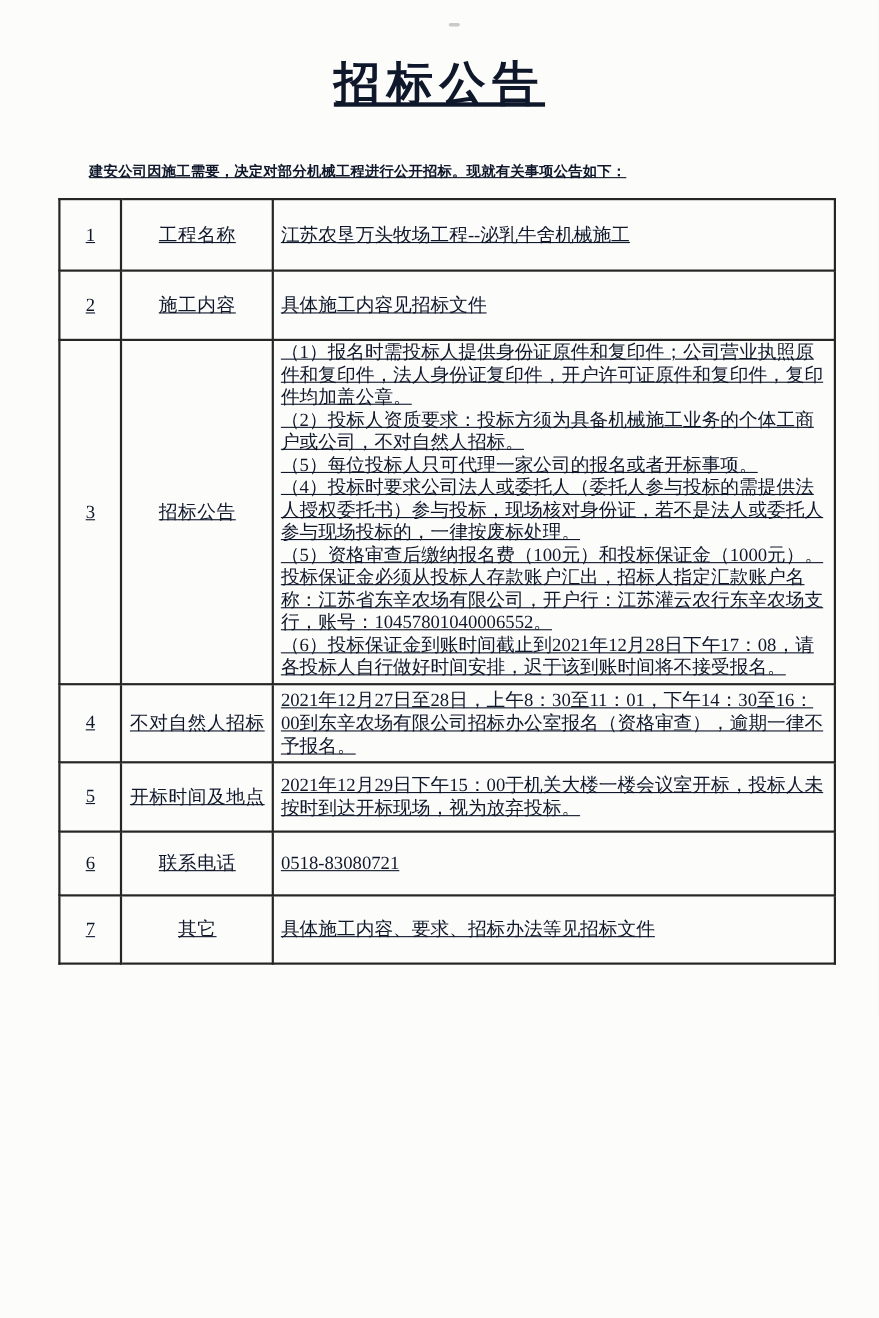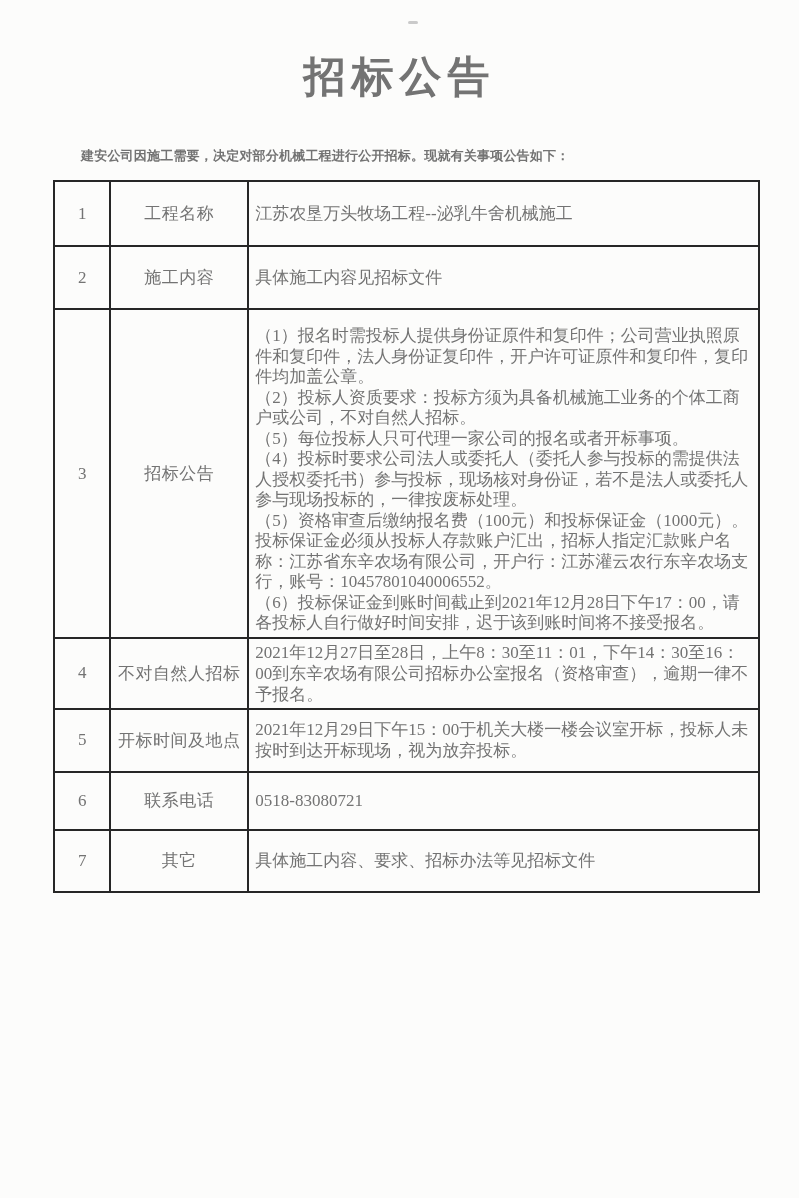--- a/index.html
+++ b/index.html
@@ -6,24 +6,25 @@
     margin: 0;
     padding: 0;
     background: #e8e8e8;
   }
   .page {
     position: relative;
     width: 799px;
     height: 1198px;
     margin: 0 auto;
     background: #fcfcfb;
-    color: #737373;
+    color: #0f172a;
     font-family: "Liberation Serif", "DejaVu Serif", serif;
     overflow: hidden;
     box-sizing: border-box;
+    text-decoration: underline;
   }
   .speck {
     position: absolute;
     left: 408px;
     top: 21px;
     width: 10px;
     height: 3px;
     background: #b5b5b5;
     border-radius: 2px;
     opacity: 0.7;
@@ -74,21 +75,21 @@
   }
   tr.r1 { height: 65px; }
   tr.r2 { height: 63px; }
   tr.r3 { height: 309px; }
   tr.r4 { height: 64px; }
   tr.r5 { height: 63px; }
   tr.r6 { height: 58px; }
   tr.r7 { height: 62px; }
   tr.r3 td.content {
     vertical-align: top;
-    padding-top: 16px;
+    padding-top: 0;
     line-height: 20.5px;
   }
   tr.r3 td.content p {
     margin: 0;
   }
   .footer {
     margin: 18px 51px 0 0;
     text-align: right;
     font-size: 17.5px;
     font-weight: 700;
@@ -120,21 +121,21 @@
       </tr>
       <tr class="r3">
         <td class="num">3</td>
         <td class="label">招标公告</td>
         <td class="content">
           <p>（1）报名时需投标人提供身份证原件和复印件；公司营业执照原件和复印件，法人身份证复印件，开户许可证原件和复印件，复印件均加盖公章。</p>
           <p>（2）投标人资质要求：投标方须为具备机械施工业务的个体工商户或公司，不对自然人招标。</p>
           <p>（5）每位投标人只可代理一家公司的报名或者开标事项。</p>
           <p>（4）投标时要求公司法人或委托人（委托人参与投标的需提供法人授权委托书）参与投标，现场核对身份证，若不是法人或委托人参与现场投标的，一律按废标处理。</p>
           <p>（5）资格审查后缴纳报名费（100元）和投标保证金（1000元）。投标保证金必须从投标人存款账户汇出，招标人指定汇款账户名称：江苏省东辛农场有限公司，开户行：江苏灌云农行东辛农场支行，账号：10457801040006552。</p>
-          <p>（6）投标保证金到账时间截止到2021年12月28日下午17：00，请各投标人自行做好时间安排，迟于该到账时间将不接受报名。</p>
+          <p>（6）投标保证金到账时间截止到2021年12月28日下午17：08，请各投标人自行做好时间安排，迟于该到账时间将不接受报名。</p>
         </td>
       </tr>
       <tr class="r4">
         <td class="num">4</td>
         <td class="label">不对自然人招标</td>
         <td class="content">2021年12月27日至28日，上午8：30至11：01，下午14：30至16：00到东辛农场有限公司招标办公室报名（资格审查），逾期一律不予报名。</td>
       </tr>
       <tr class="r5">
         <td class="num">5</td>
         <td class="label">开标时间及地点</td>

